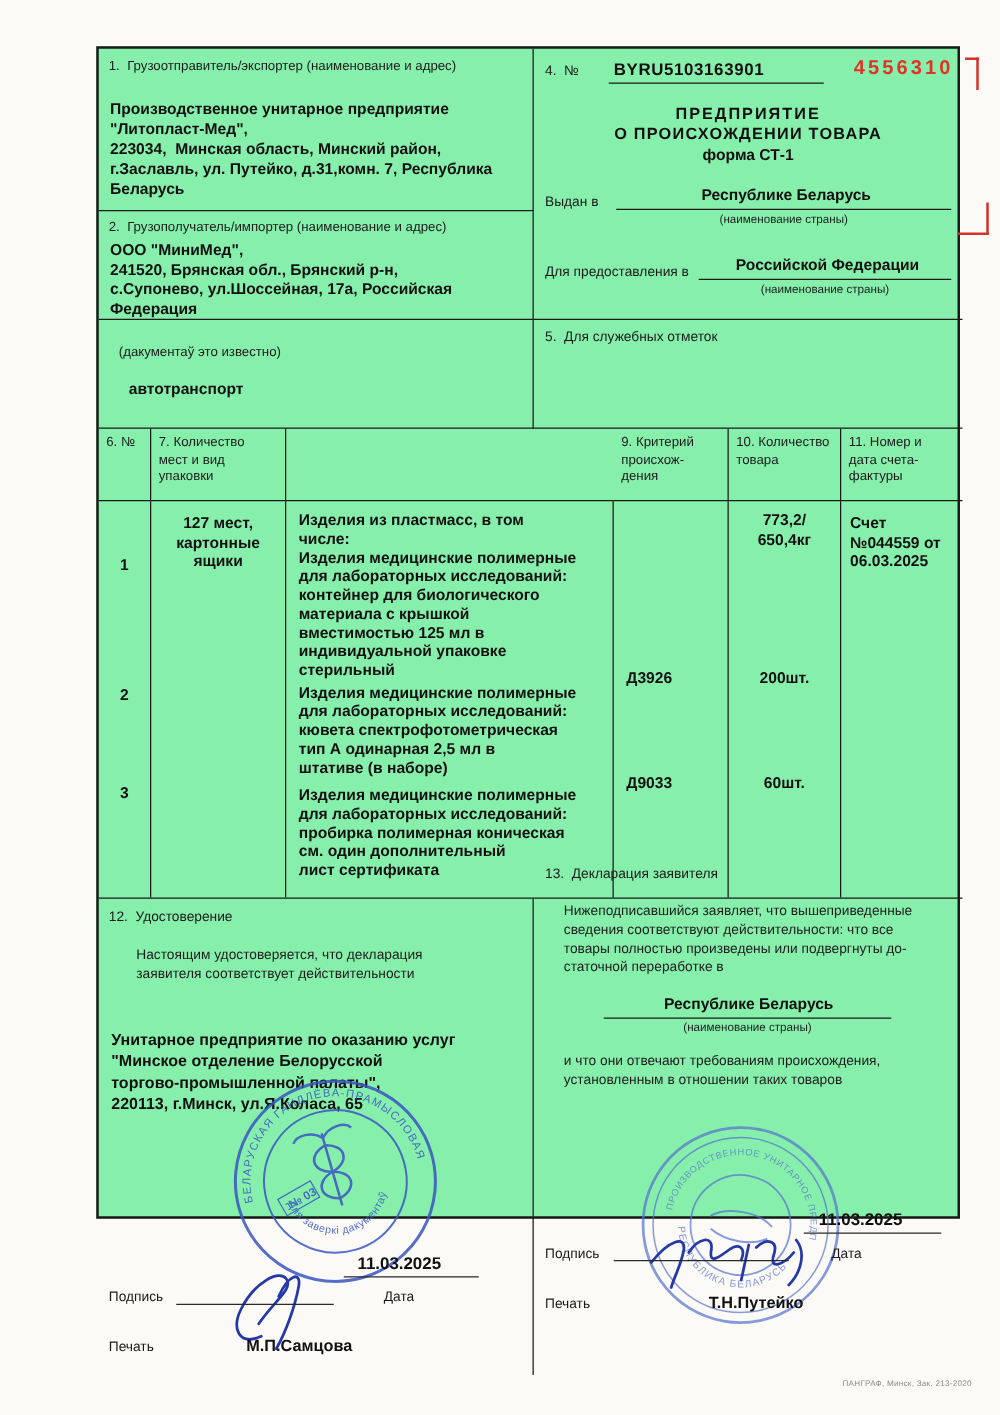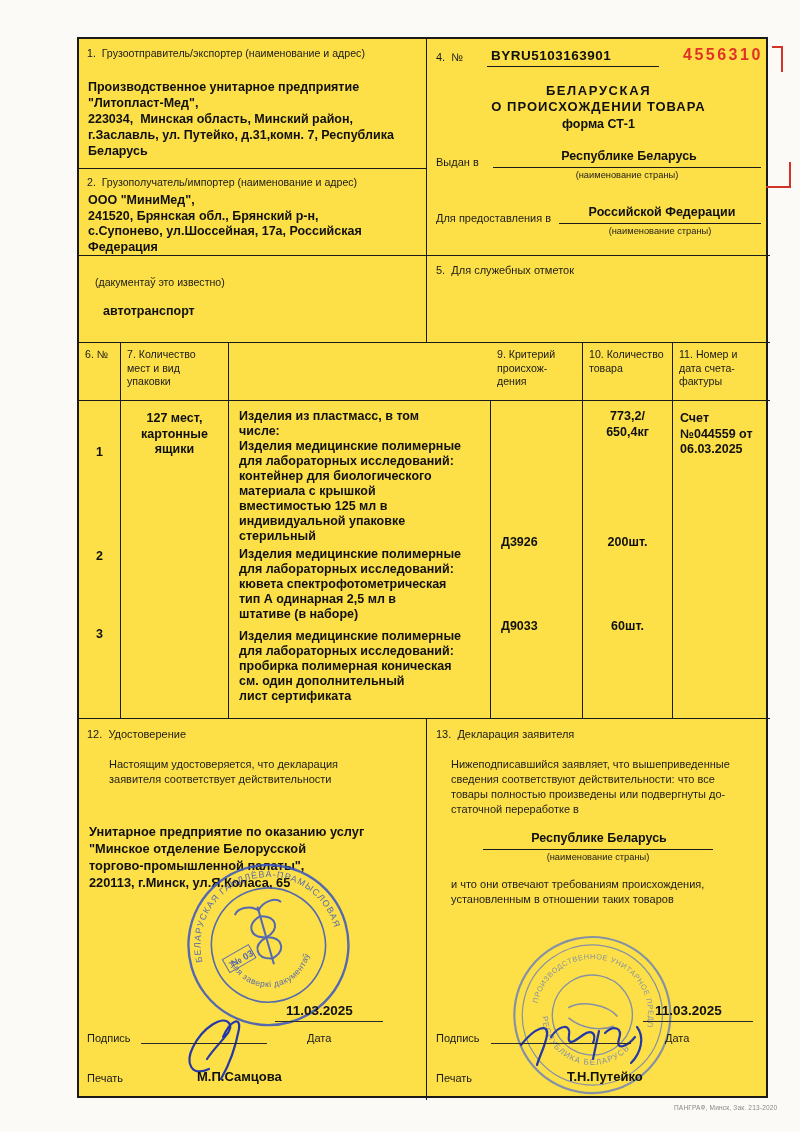--- a/index.html
+++ b/index.html
@@ -1,21 +1,21 @@
 <!DOCTYPE html>
 <html><head>
 <meta charset="utf-8">
 <style>
   *{margin:0;padding:0;box-sizing:border-box}
   html,body{width:800px;height:1132px}
   body{position:relative;overflow:hidden;background:#fbfaf7;
        font-family:"Liberation Sans","DejaVu Sans",sans-serif;color:#1c1c1c}
   .abs{position:absolute}
-  .cert{position:absolute;left:77px;top:37px;width:691px;height:1061px;
-        background:#fde047;border:2px solid #1a1a1a}
+  .cert{position:absolute;left:77px;top:37px;width:691px;height:938px;
+        background:#86efac;border:2px solid #1a1a1a}
   .box{position:absolute}
   .br{border-right:1.4px solid #1a1a1a}
   .bb{border-bottom:1.4px solid #1a1a1a}
   .lab{font-size:10.6px;line-height:1.28;color:#1a1a1a;white-space:pre-wrap}
   .val{font-weight:bold;font-size:12.5px;line-height:15.5px;white-space:pre-wrap;color:#101010}
   .stm{font-size:11px;line-height:15px;white-space:pre-wrap}
   .note{font-size:9.3px}
   .ctr{text-align:center}
   .hc{position:absolute;top:0;height:100%;padding:5px 5px 0 6px}
   .col{position:absolute;top:0;height:100%}
@@ -55,21 +55,21 @@
       <div class="lab abs" style="left:16px;top:20px">(дакументаў это известно)</div>
       <div class="val abs" style="left:24px;top:48px">автотранспорт</div>
     </div>
 
     <div class="box bb" style="left:348px;top:0;width:343px;height:217px">
       <div class="lab abs" style="left:9px;top:11px;font-size:11px">4.  №</div>
       <div class="val abs" style="left:64px;top:9px;font-size:13.5px;letter-spacing:.5px">BYRU5103163901</div>
       <div class="abs" style="left:60px;top:27px;width:172px;border-top:1.2px solid #1a1a1a"></div>
       <div class="serial abs" style="left:256px;top:7px">4556310</div>
 
-      <div class="val ctr abs title" style="left:0;top:44px;width:100%">БЕЛАРУСКАЯ</div>
+      <div class="val ctr abs title" style="left:0;top:44px;width:100%">ПРЕДПРИЯТИЕ</div>
       <div class="val ctr abs title" style="left:0;top:60px;width:100%;letter-spacing:1px">О ПРОИСХОЖДЕНИИ ТОВАРА</div>
       <div class="val ctr abs" style="left:0;top:78px;width:100%;font-size:12.5px">форма СТ-1</div>
 
       <div class="lab abs" style="left:9px;top:116px;font-size:11px">Выдан в</div>
       <div class="val ctr abs" style="left:70px;top:110px;width:264px">Республике Беларусь</div>
       <div class="abs" style="left:66px;top:128px;width:268px;border-top:1.1px solid #1a1a1a"></div>
       <div class="note ctr abs" style="left:66px;top:131px;width:268px">(наименование страны)</div>
 
       <div class="lab abs" style="left:9px;top:172px;font-size:11px">Для предоставления в</div>
       <div class="val ctr abs" style="left:136px;top:166px;width:198px">Российской Федерации</div>
@@ -191,21 +191,21 @@
       <div class="abs" style="left:196px;top:302px;width:108px;border-top:1px solid #2a2a2a"></div>
 
       <div class="lab abs" style="left:8px;top:312px;font-size:11px">Подпись</div>
       <div class="abs" style="left:62px;top:324px;width:126px;border-top:1px solid #2a2a2a"></div>
       <div class="lab abs" style="left:228px;top:312px;font-size:11px">Дата</div>
 
       <div class="lab abs" style="left:8px;top:352px;font-size:11px">Печать</div>
       <div class="val abs" style="left:118px;top:350px;font-size:13px">М.П.Самцова</div>
     </div>
 
-    <div class="box" style="left:348px;top:680px;width:343px;height:381px">
+    <div class="box" style="left:348px;top:645px;width:343px;height:381px">
       <div class="lab abs" style="left:9px;top:8px;font-size:11px">13.  Декларация заявителя</div>
       <div class="stm abs" style="left:24px;top:38px;width:308px">Нижеподписавшийся заявляет, что вышеприведенные
 сведения соответствуют действительности: что все
 товары полностью произведены или подвергнуты до-
 статочной переработке в</div>
       <div class="val ctr abs" style="left:40px;top:112px;width:264px">Республике Беларусь</div>
       <div class="abs" style="left:56px;top:130px;width:230px;border-top:1.1px solid #1a1a1a"></div>
       <div class="note ctr abs" style="left:56px;top:133px;width:230px">(наименование страны)</div>
       <div class="stm abs" style="left:24px;top:158px;width:308px">и что они отвечают требованиям происхождения,
 установленным в отношении таких товаров</div>

